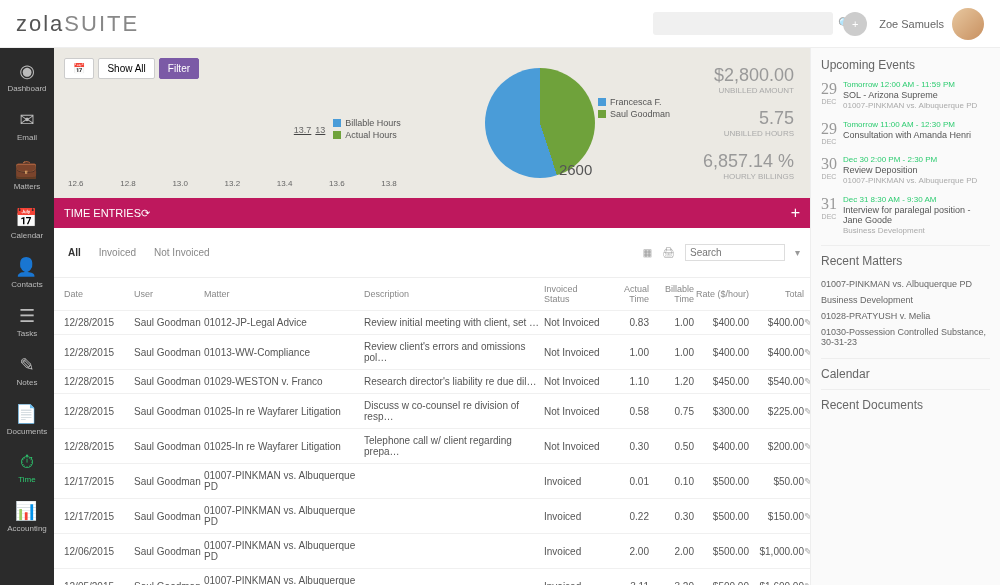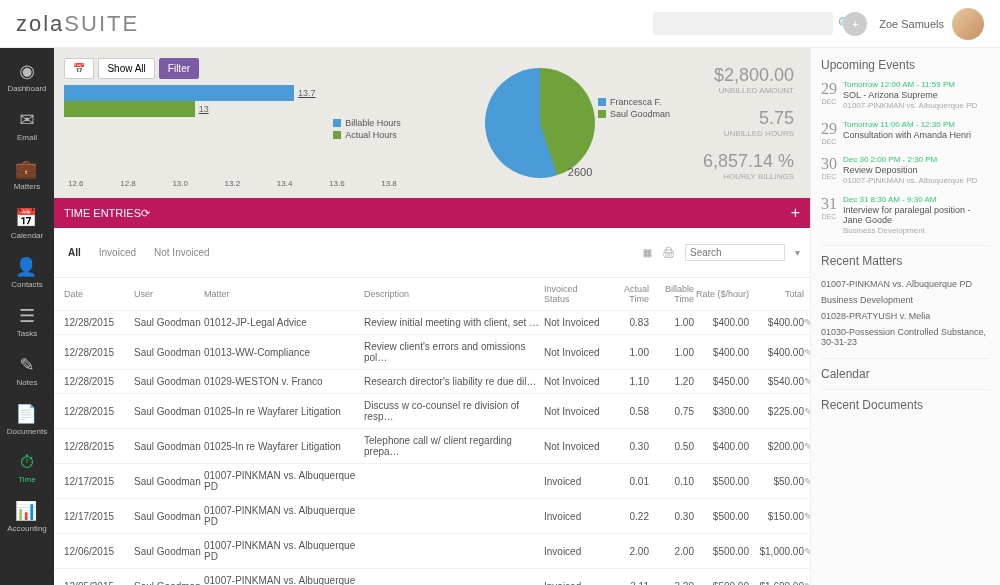--- a/index.html
+++ b/index.html
@@ -20,33 +20,33 @@
 .sidebar-item { display: flex; flex-direction: column; align-items: center; padding: 8px 0; width: 100%; cursor: pointer; color: #bbb; font-size: 8px; }
 .sidebar-item.active { color: #2ecc71; }
 .sidebar-item .icon { font-size: 18px; margin-bottom: 2px; }
 .main { display: flex; flex: 1; overflow: hidden; }
 .content { flex: 1; display: flex; flex-direction: column; overflow: hidden; }
 .charts-row { display: flex; background: #ebe9e3; padding: 10px; gap: 10px; }
 .bar-panel { flex: 1.3; background: #ebe9e3; position: relative; }
 .toolbar { display: flex; gap: 4px; margin-bottom: 6px; }
 .btn { padding: 4px 8px; border: 1px solid #ccc; background: #fff; font-size: 10px; cursor: pointer; border-radius: 2px; }
 .btn.purple { background: #7b5aa6; color: #fff; border-color: #7b5aa6; }
-.bars-area { display: flex; flex-direction: column; justify-content: flex-start; height: 90px; flex: 1; text-decoration: underline; }
+.bars-area { display: flex; flex-direction: row; justify-content: flex-end; height: 90px; flex: 1; text-decoration: underline; }
 .bar-row { display: flex; align-items: center; gap: 4px; }
 .bar { height: 16px; }
 .bar.blue { background: #4a9cd8; }
 .bar.green { background: #6fa23b; }
 .bar-label { font-size: 9px; color: #666; }
 .legend { font-size: 9px; color: #555; margin-left: 8px; text-align: right; }
 .legend-item { display: flex; align-items: center; gap: 4px; margin-bottom: 2px; }
 .legend-sq { width: 8px; height: 8px; }
 .x-axis { display: flex; justify-content: space-between; padding: 0 4px; font-size: 8px; color: #666; margin-top: 4px; }
 .pie-panel { flex: 1; display: flex; align-items: center; justify-content: center; position: relative; }
 .pie { width: 110px; height: 110px; border-radius: 50%; background: conic-gradient(#6fa23b 0 45%, #4a9cd8 45% 100%); position: relative; }
-.pie-label { position: absolute; font-size: 11px; color: #555; }
+.pie-label { position: absolute; font-size: 15px; color: #555; }
 .stats-panel { width: 120px; display: flex; flex-direction: column; justify-content: space-around; text-align: right; padding-right: 6px; }
 .stat-value { font-size: 18px; color: #999; font-weight: 400; }
 .stat-label { font-size: 8px; color: #aaa; text-transform: uppercase; }
 .entries-header { background: #be185d; color: #fff; padding: 6px 10px; display: flex; align-items: center; justify-content: space-between; font-size: 11px; }
 .entries-add { font-size: 16px; cursor: pointer; }
 .entries-toolbar { display: flex; align-items: center; padding: 16px 10px; border-bottom: 1px solid #eee; font-size: 10px; gap: 10px; }
 .tab { color: #888; cursor: pointer; padding: 2px 4px; }
 .tab.active { color: #333; font-weight: bold; }
 .toolbar-spacer { flex: 1; }
 .search-mini { border: 1px solid #ddd; padding: 2px 4px; width: 100px; font-size: 10px; }

